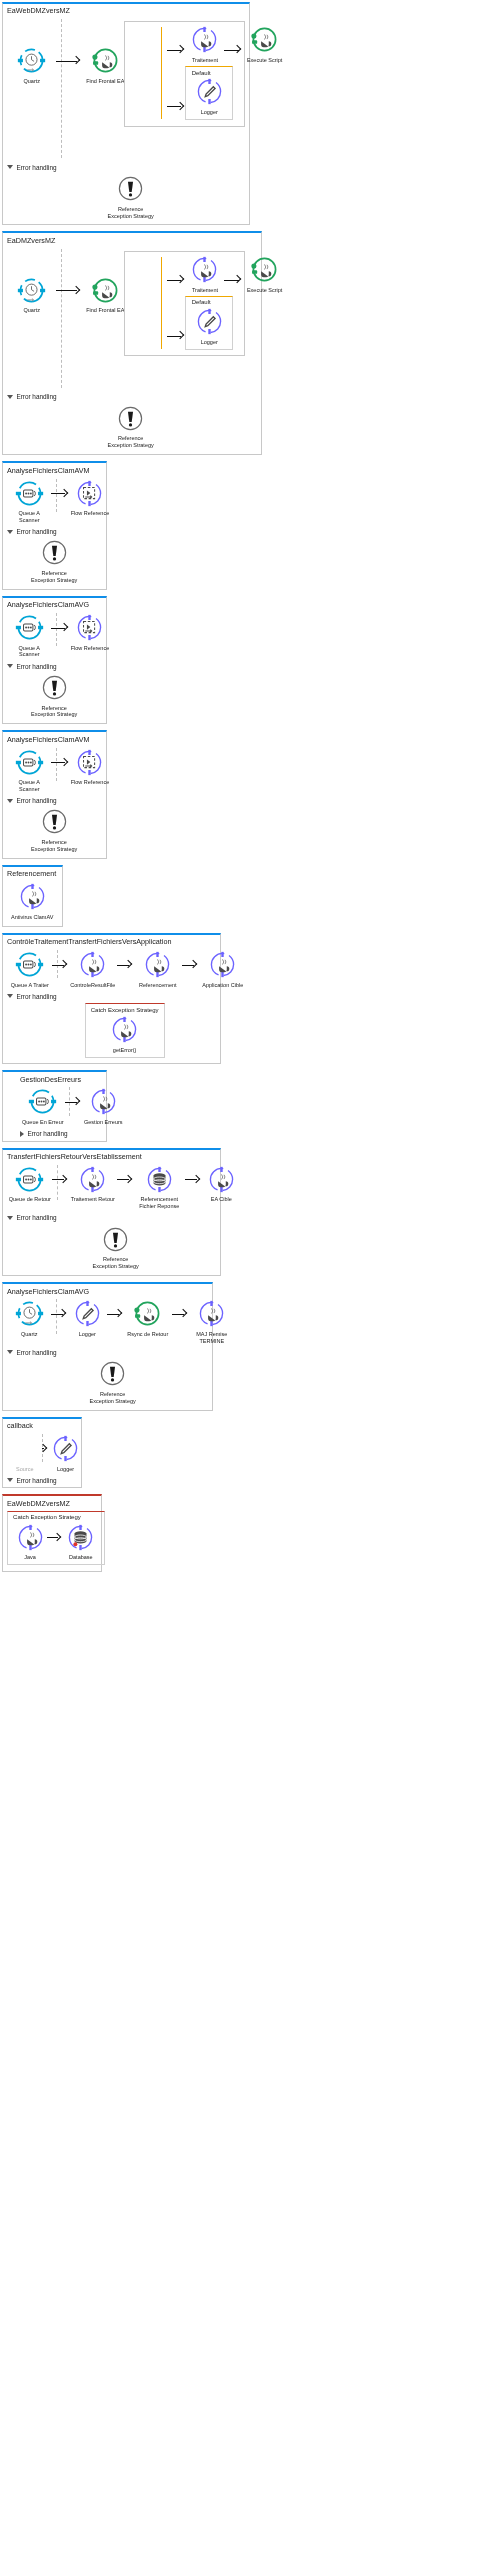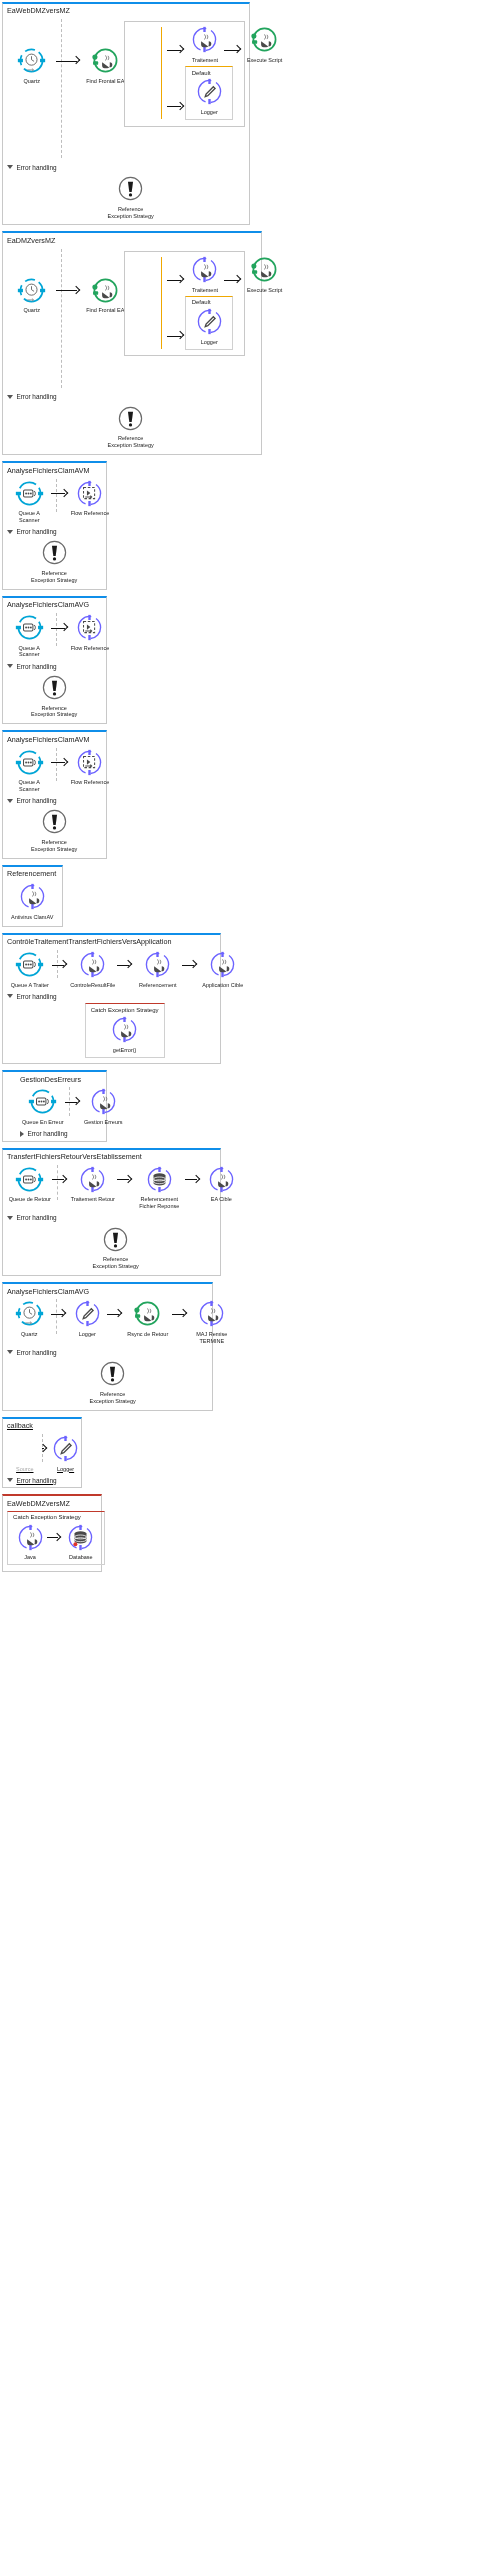--- a/index.html
+++ b/index.html
@@ -22,21 +22,21 @@
     background: #ffffff;
     margin: 0 8px 6px 0;
     position: relative;
   }
   .flow.narrow { width: 105px; }
   .flow.w-sub  { width: 61px; }
   .flow.w-ctrl { width: 219px; }
   .flow.w-gest { width: 105px; padding-left: 13px; }
   .flow.w-trans{ width: 219px; }
   .flow.w-rsync{ width: 211px; }
-  .flow.w-cb   { width: 80px; text-decoration: underline; }
+  .flow.w-cb   { width: 80px; }
   .flow.w-et   { border-top-color: #c0392b; width: 100px; }
 
   .flow-title {
     font-size: 7.2px;
     color: #1a1a1a;
     padding: 2.6px 0 0 4.3px;
     line-height: 9.4px;
     white-space: nowrap;
   }
 

